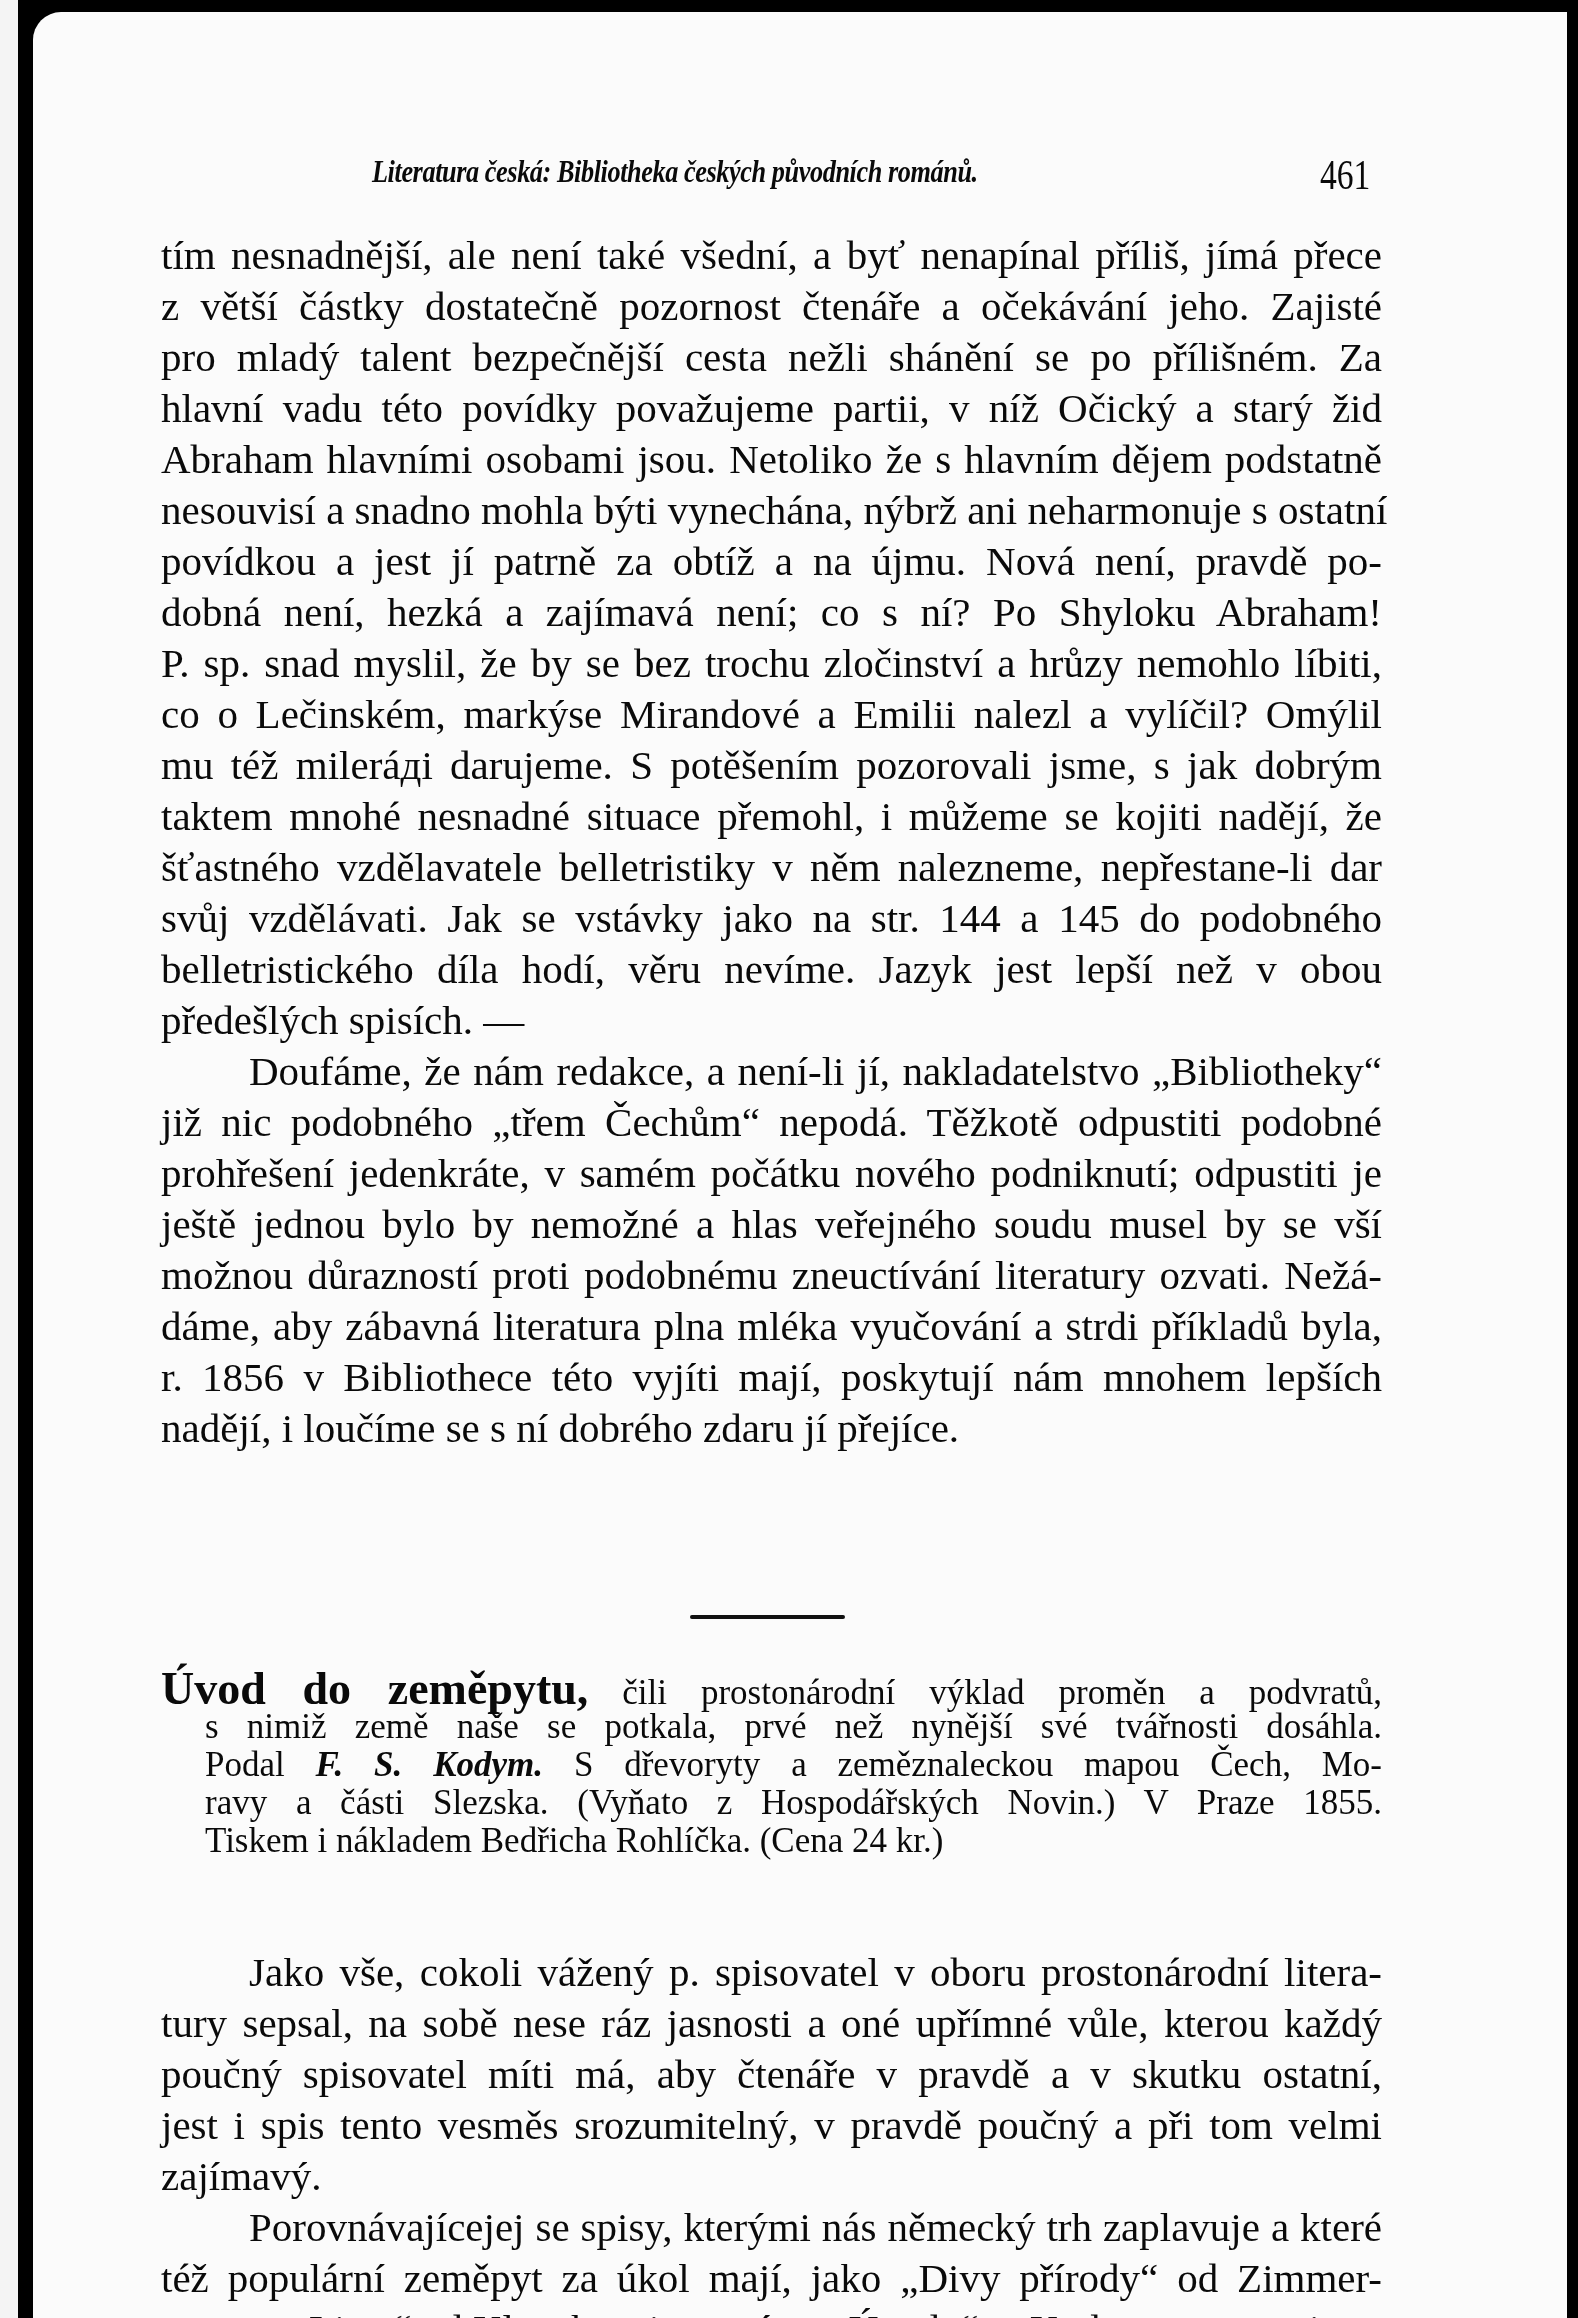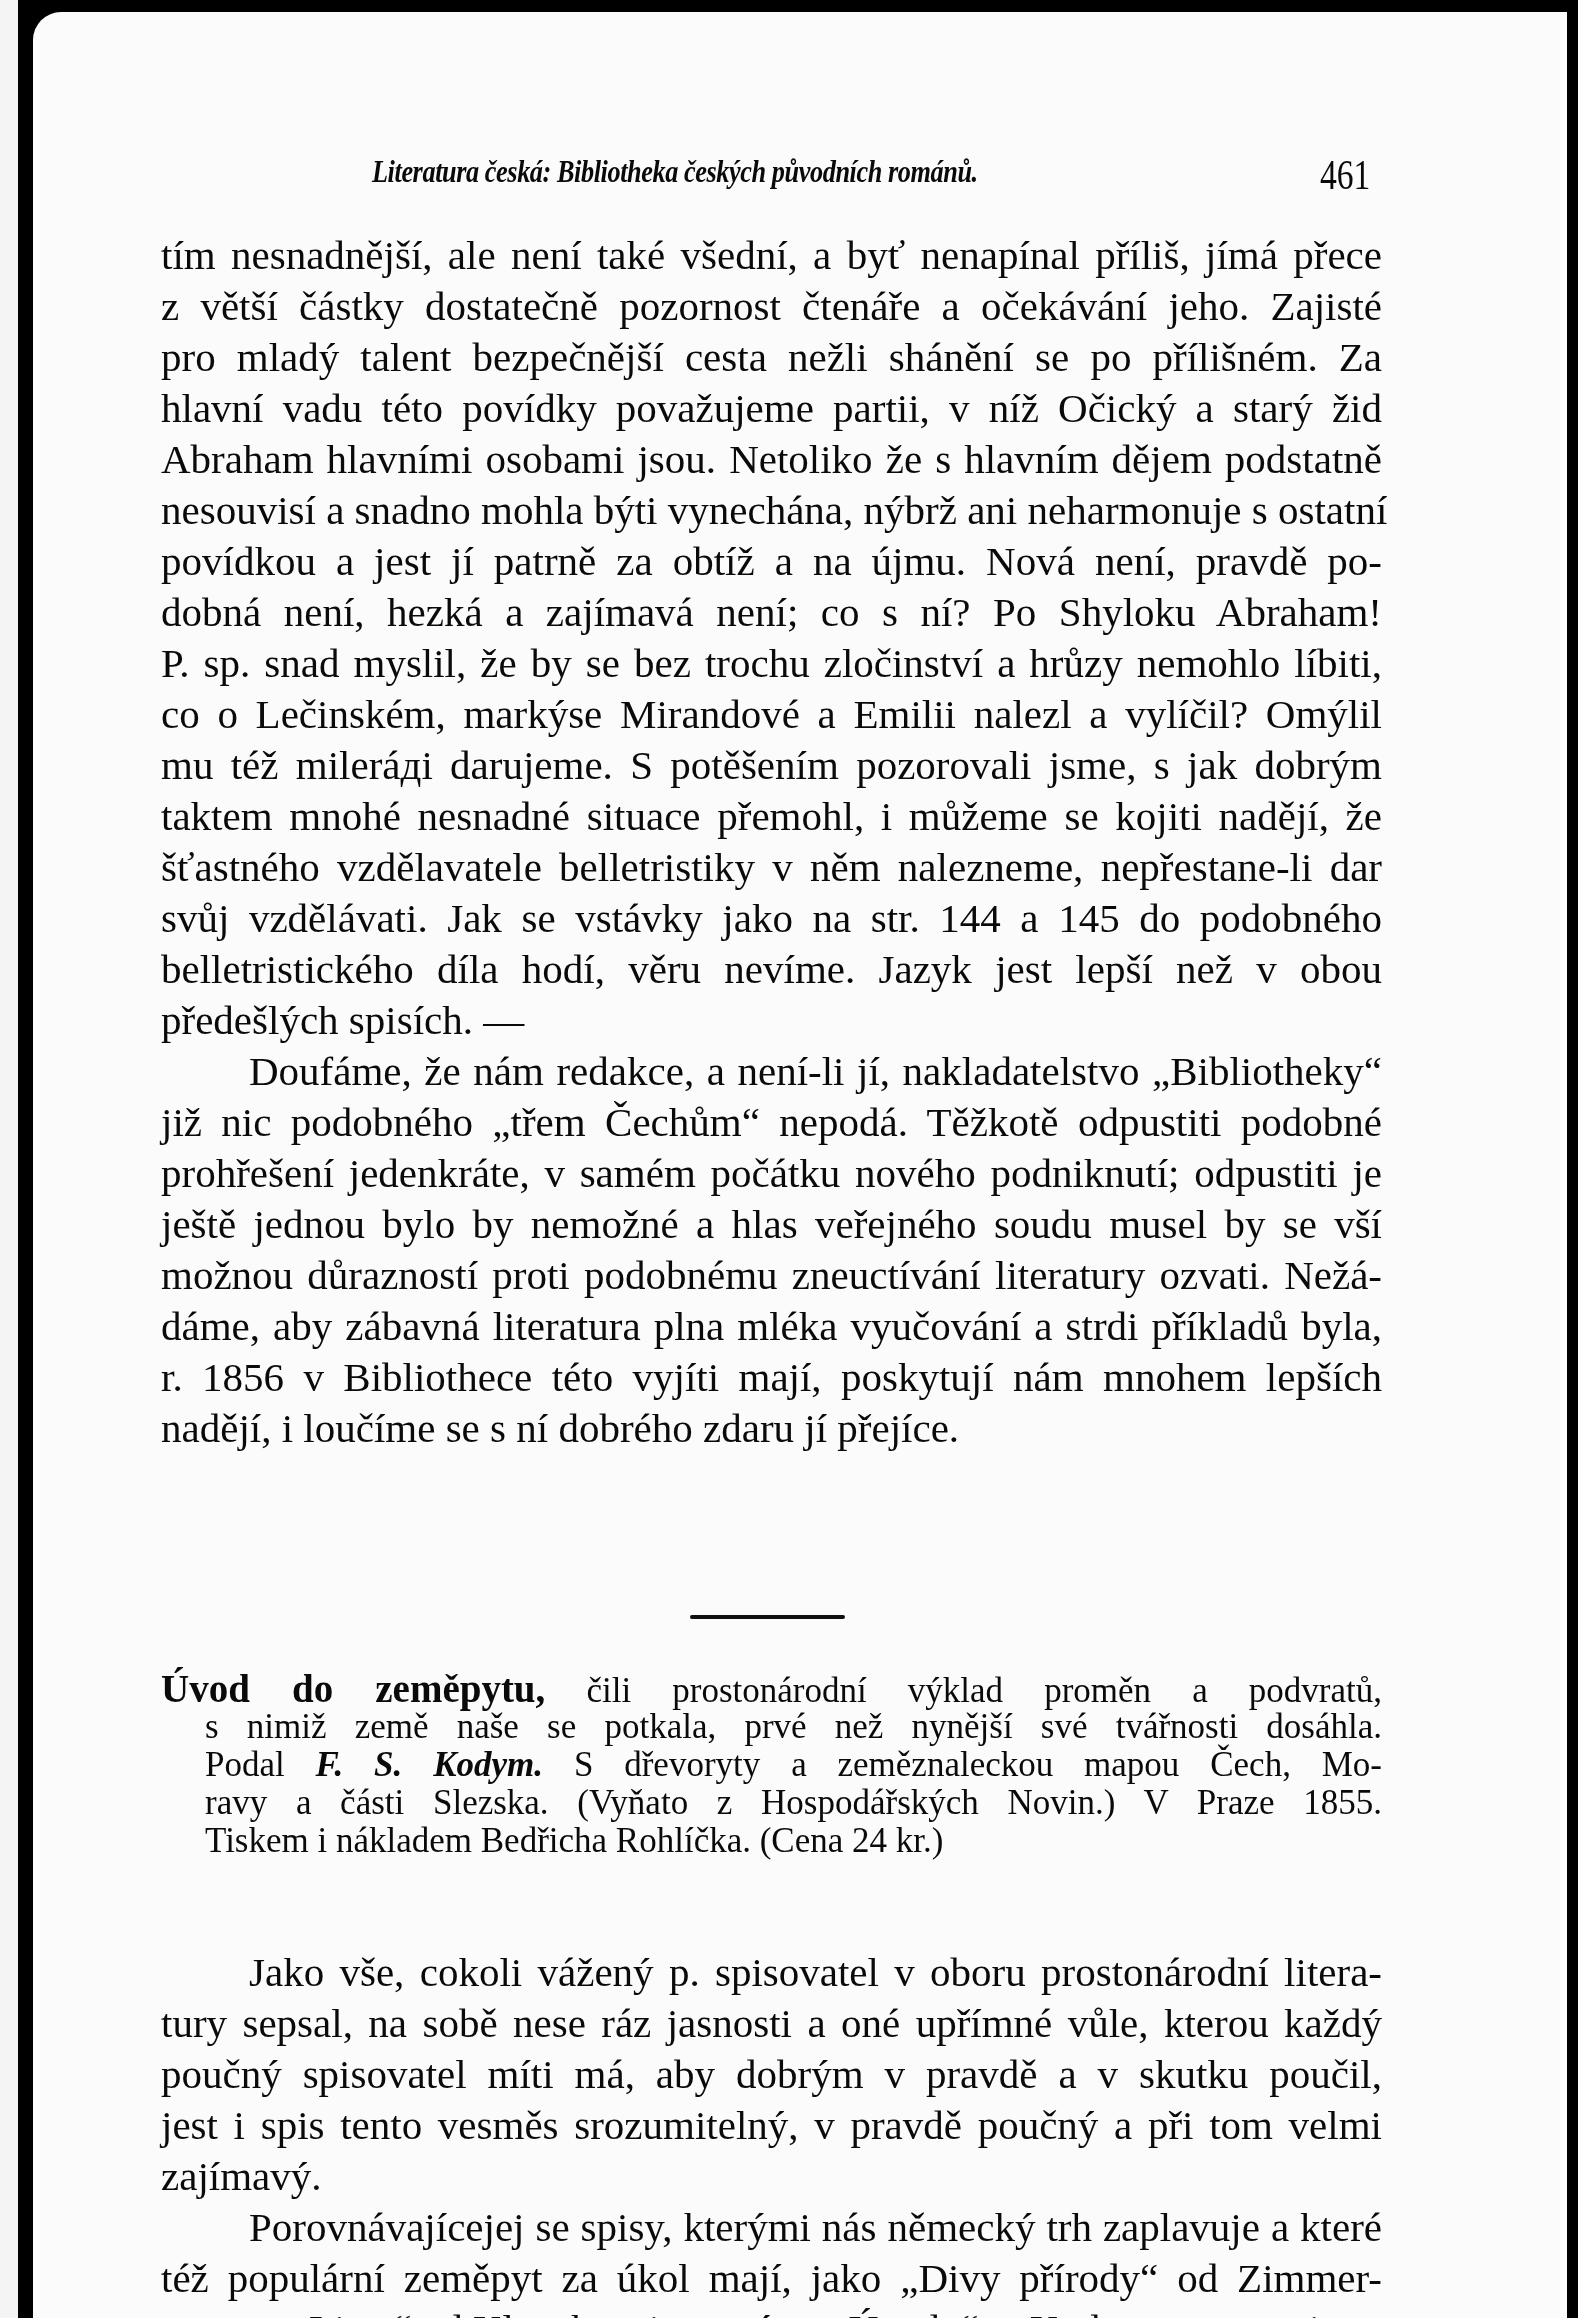--- a/index.html
+++ b/index.html
@@ -40,21 +40,21 @@
     position: absolute; left: 657px; top: 1603px; width: 155px; height: 3.7px;
     background: #111; border-radius: 1.9px;
   }
   .entry { position: absolute; left: 128px; width: 1221px; top: 1658px; }
   .entry .eline {
     display: block; height: 38px; line-height: 38px; font-size: 35px;
     white-space: nowrap; text-align: justify; text-align-last: justify;
   }
   .entry .eline.hang { padding-left: 44px; box-sizing: border-box; }
   .entry .eline.last { text-align-last: left; }
-  .entry .title-bold { font-weight: bold; font-size: 39px; }
+  .entry .title-bold { font-weight: bold; font-size: 46px; }
   .entry .author { font-style: italic; font-weight: bold; }
 </style>
 </head>
 <body>
 
 <div class="left-strip"></div>
 
 <div class="page">
 
   <div class="header">
@@ -100,21 +100,21 @@
     <span class="eline hang">s nimiž země naše se potkala, prvé než nynější své tvářnosti dosáhla.</span>
     <span class="eline hang"><span>Podal</span> <span class="author">F. S. Kodym.</span> <span>S dřevoryty a zeměznaleckou mapou Čech, Mo-</span></span>
     <span class="eline hang">ravy a části Slezska. (Vyňato z Hospodářských Novin.) V Praze 1855.</span>
     <span class="eline hang last">Tiskem i nákladem Bedřicha Rohlíčka. (Cena 24 kr.)</span>
   </div>
 
   <div class="block" id="sec2" style="top:1887px;margin-top:48px;">
       <div>
         <span class="line indent">Jako vše, cokoli vážený p. spisovatel v oboru prostonárodní litera-</span>
         <span class="line">tury sepsal, na sobě nese ráz jasnosti a oné upřímné vůle, kterou každý</span>
-        <span class="line">poučný spisovatel míti má, aby dobrým v pravdě a v skutku poučil,</span>
+        <span class="line">poučný spisovatel míti má, aby čtenáře v pravdě a v skutku ostatní,</span>
         <span class="line">jest i spis tento vesměs srozumitelný, v pravdě poučný a při tom velmi</span>
         <span class="line last">zajímavý.</span>
       </div>
       <div>
         <span class="line indent">Porovnávajícejej se spisy, kterými nás německý trh zaplavuje a které</span>
         <span class="line">též populární zeměpyt za úkol mají, jako „Divy přírody“ od Zimmer-</span>
         <span class="line last">manna, „Listy“ od Klencka a j., musíme „Úvodu“ p. Kodyma znamenitou</span>
       </div>
     </div>
 

